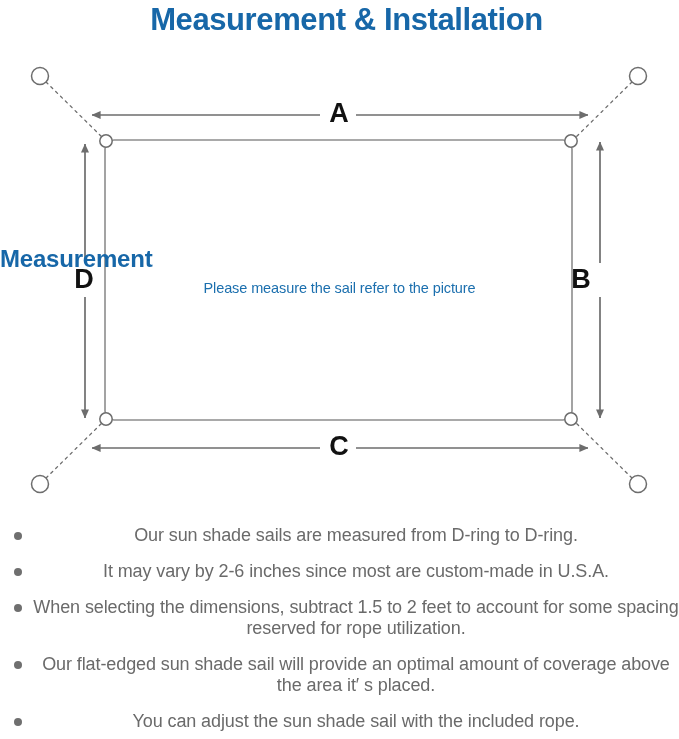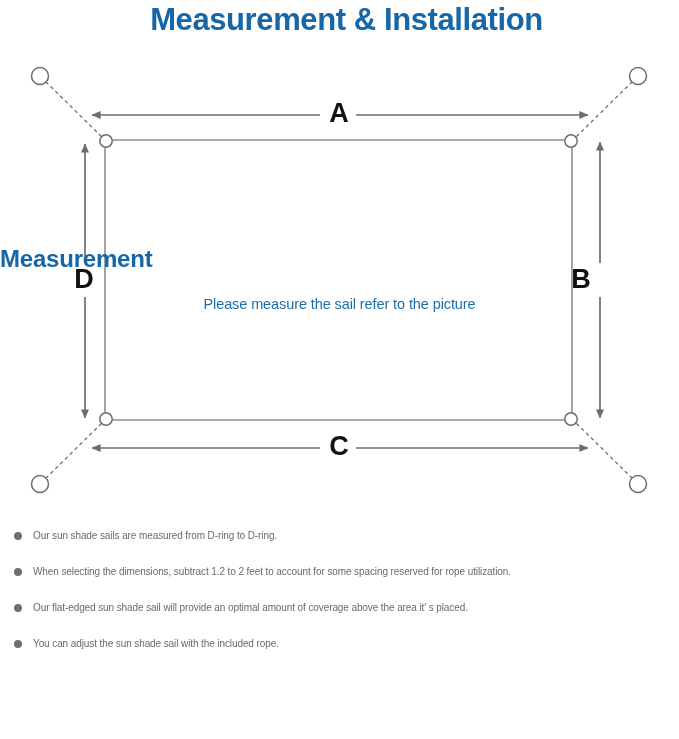--- a/index.html
+++ b/index.html
@@ -40,21 +40,20 @@
     letter-spacing:-0.2px;
   }
   .center-sub{
     position:absolute;
     left:0;width:679px;
     top:280px;
     text-align:center;
     font-size:14.5px;
     color:#1b6fae;
     letter-spacing:-0.1px;
-    margin-top:16px;
   }
 
   .dim-label{
     position:absolute;
     font-size:27px;
     font-weight:bold;
     color:#111111;
     line-height:27px;
     text-align:center;
     font-family:"Liberation Sans", sans-serif;
@@ -73,24 +72,25 @@
   }
   .note-bullet{
     flex:0 0 auto;
     width:8px;height:8px;
     border-radius:50%;
     background:#6f6f6f;
     margin:7px 11px 0 4px;
   }
   .note-text{
     flex:1 1 auto;
-    font-size:10px;
+    font-size:18px;
     line-height:21px;
     color:#6a6a6a;
     letter-spacing:-0.1px;
+    text-align:center;
   }
 </style>
 </head>
 <body>
 
 <div id="page">
 
   <div class="title">Measurement &amp; Installation</div>
 
   <div class="diagram">
@@ -140,21 +140,25 @@
   <div class="center-title">Measurement</div>
   <div class="center-sub">Please measure the sail refer to the picture</div>
 
   <div class="notes">
     <div class="note-row">
       <div class="note-bullet"></div>
       <div class="note-text">Our sun shade sails are measured from D-ring to D-ring.</div>
     </div>
     <div class="note-row">
       <div class="note-bullet"></div>
-      <div class="note-text">When selecting the dimensions, subtract 1.2 to 2 feet to account for some spacing reserved for rope utilization.</div>
+      <div class="note-text">It may vary by 2-6 inches since most are custom-made in U.S.A.</div>
+    </div>
+    <div class="note-row">
+      <div class="note-bullet"></div>
+      <div class="note-text">When selecting the dimensions, subtract 1.5 to 2 feet to account for some spacing reserved for rope utilization.</div>
     </div>
     <div class="note-row">
       <div class="note-bullet"></div>
       <div class="note-text">Our flat-edged sun shade sail will provide an optimal amount of coverage above the area it′ s placed.</div>
     </div>
     <div class="note-row">
       <div class="note-bullet"></div>
       <div class="note-text">You can adjust the sun shade sail with the included rope.</div>
     </div>
   </div>

